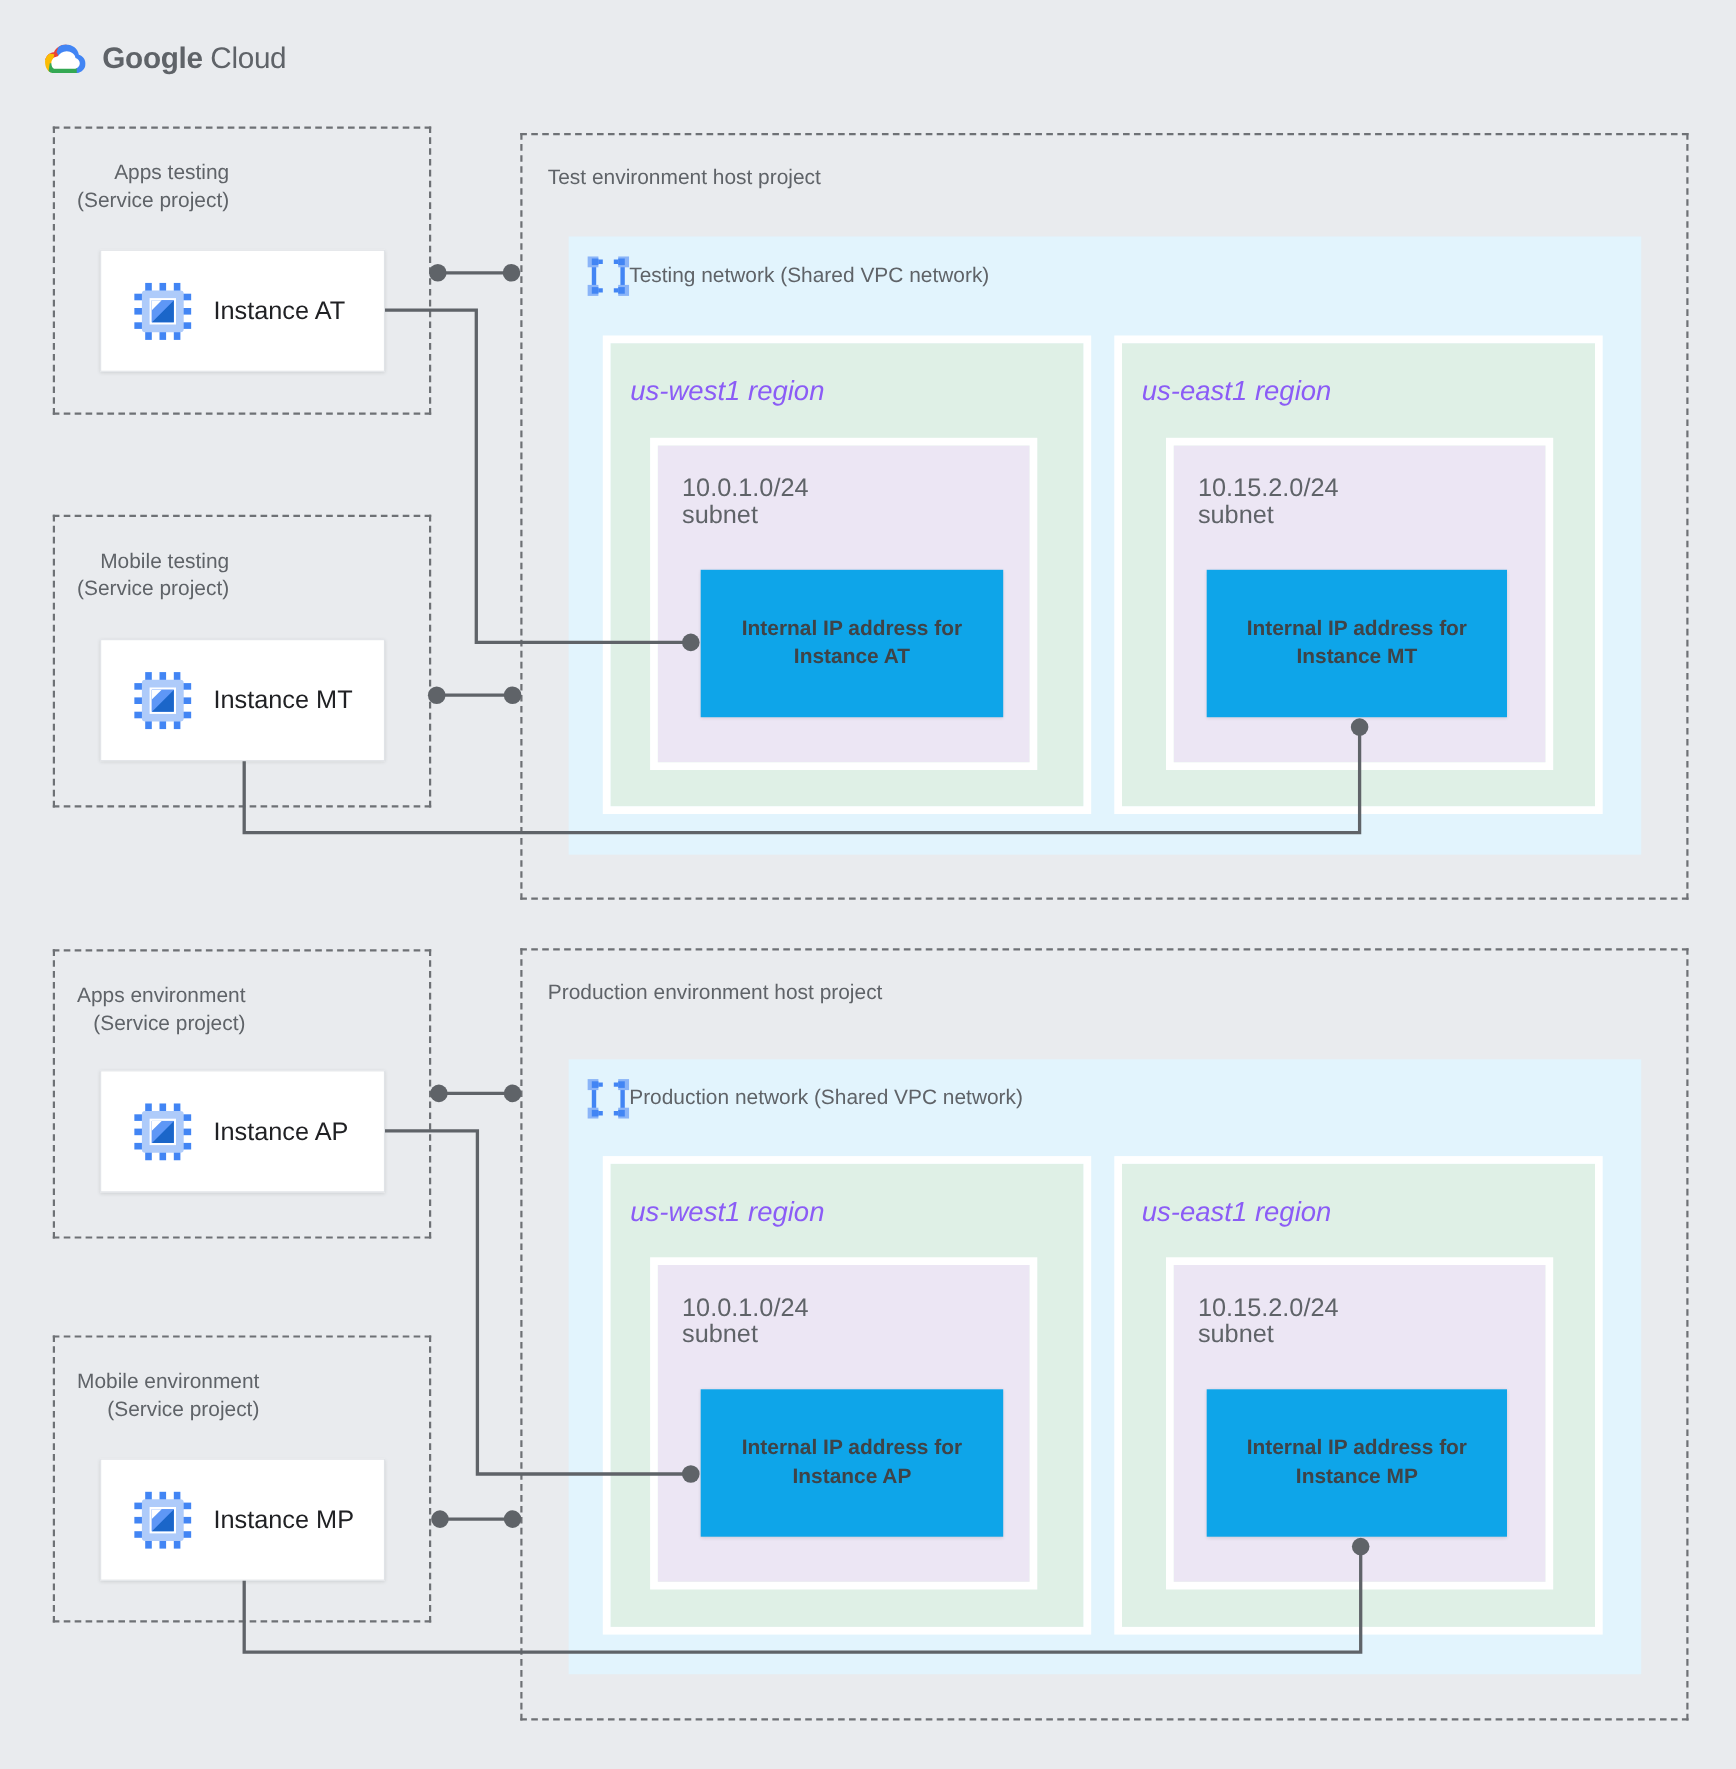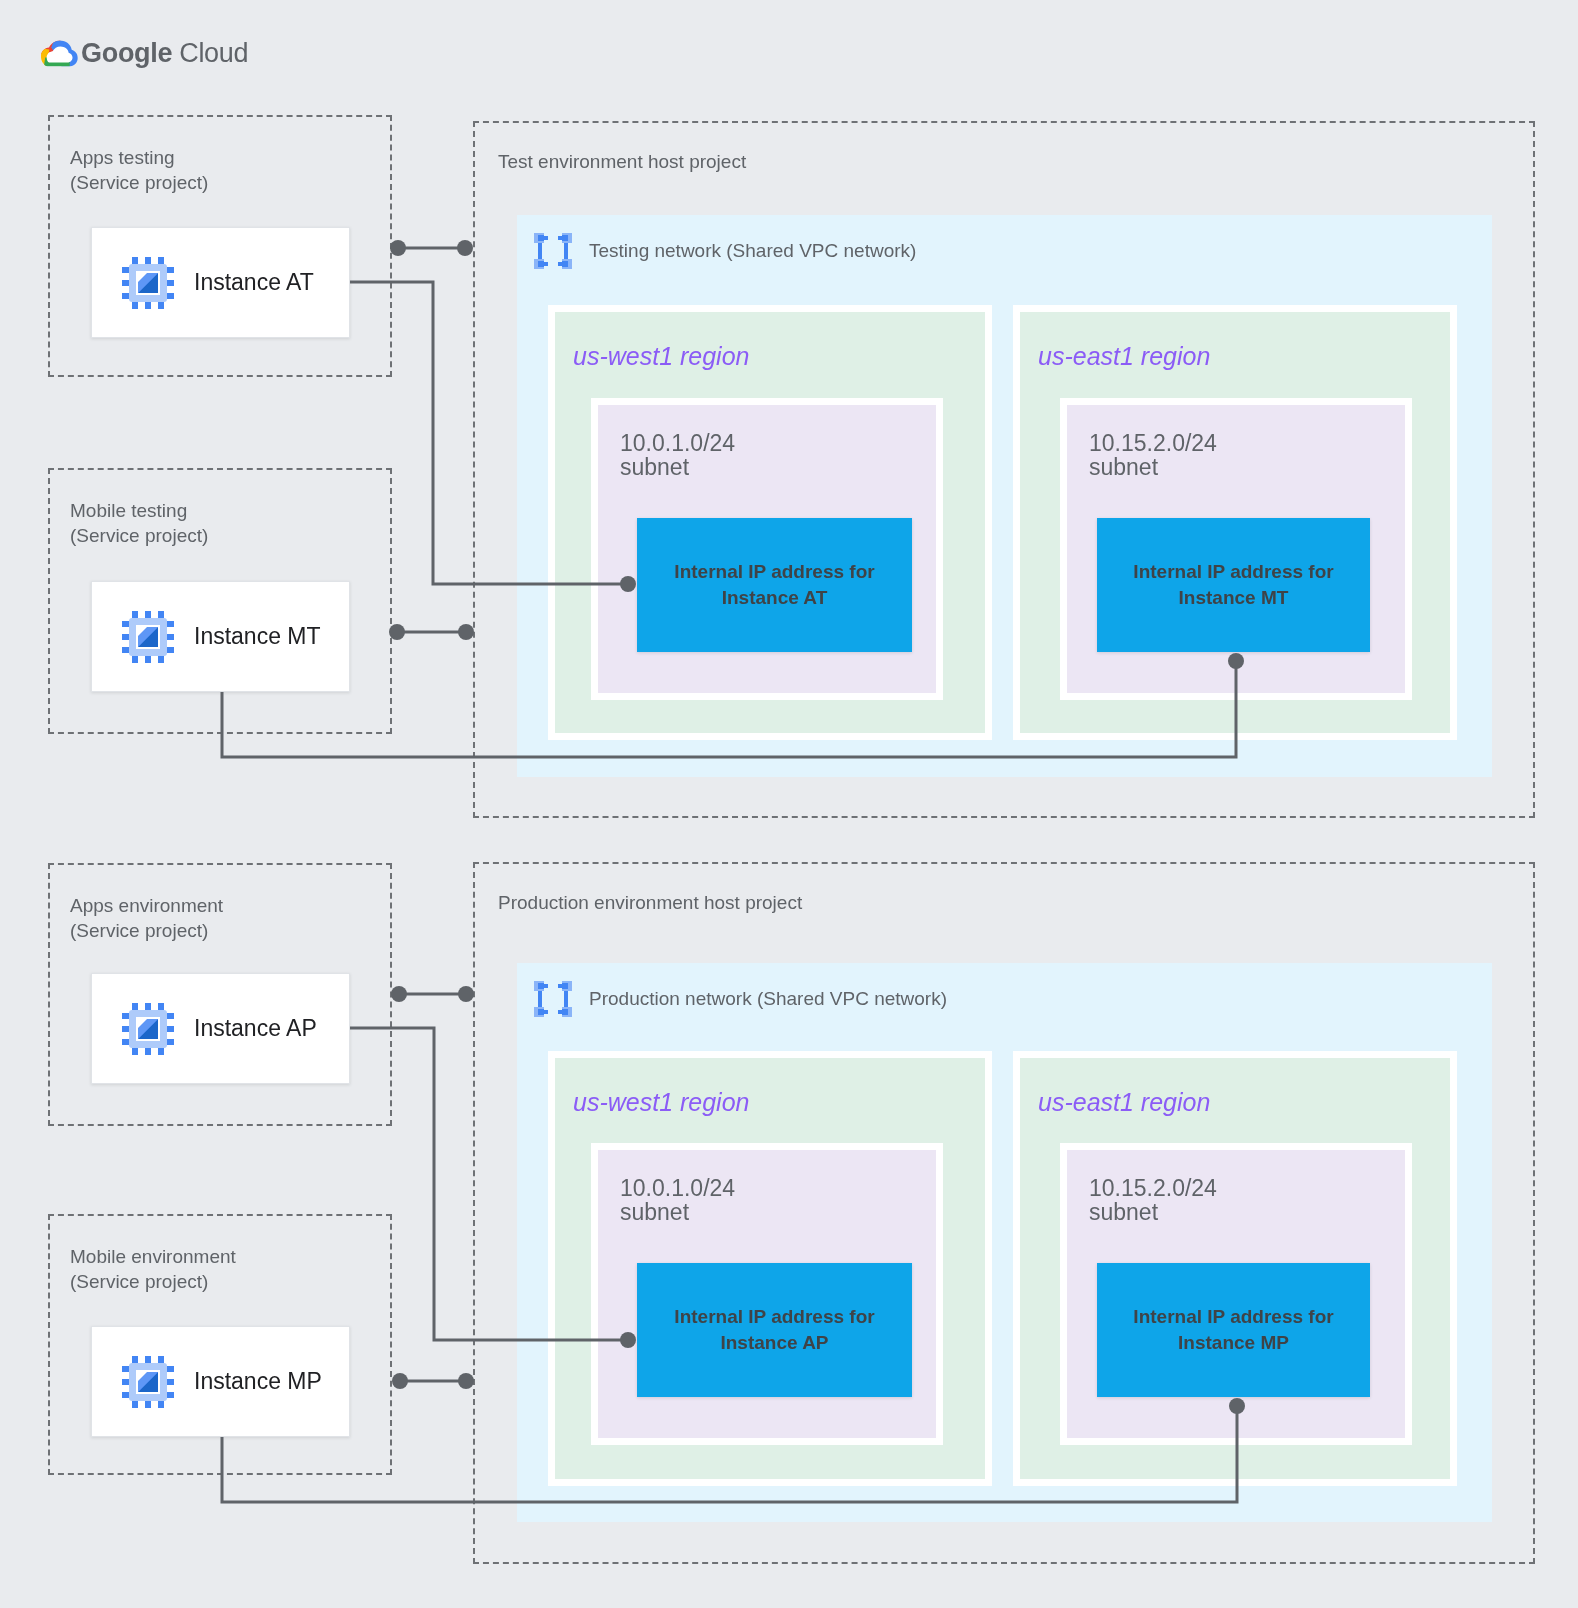--- a/index.html
+++ b/index.html
@@ -1,36 +1,36 @@
 <!DOCTYPE html>
 <html><head>
 <meta charset="utf-8">
 <style>
   html,body{margin:0;padding:0;background:#E9EBEE;}
   #canvas{position:relative;width:1578px;height:1608px;background:#E9EBEE;overflow:hidden;
           font-family:"Liberation Sans", sans-serif;}
   
-  .logo{position:absolute;left:34px;top:36px;display:flex;align-items:center;gap:0;}
+  .logo{position:absolute;left:34px;top:36px;display:flex;align-items:center;gap:12px;}
   .logo-text{font-size:27px;color:#5F6368;letter-spacing:-0.3px;}
   .logo-text .g{font-weight:600;}
   .logo-text .c{font-weight:400;margin-left:7px;}
   
   .svc-box,.host-box{position:absolute;border:2px dashed #6E7175;box-sizing:border-box;}
-  .svc-label,.host-label{position:absolute;font-size:19px;line-height:25px;color:#5F6368;}
+  .svc-label,.host-label{position:absolute;font-size:19px;line-height:25px;color:#5F6368;text-align:right;}
   .svc-label{left:20px;top:28px;}
   .host-label{left:23px;top:26px;}
   
   .card{position:absolute;width:259px;height:111px;background:#fff;border:1px solid #E0E3E7;
         box-sizing:border-box;box-shadow:0 1px 3px rgba(60,64,67,.14);
         display:flex;align-items:center;}
   .card .ci{margin-left:30px;width:52px;height:52px;flex:0 0 52px;}
   .card .clabel{margin-left:20px;font-size:23px;color:#202124;}
   
   .net-box{position:absolute;background:#E2F4FD;width:975px;}
-  .net-head{position:absolute;display:flex;align-items:center;gap:17px;}
+  .net-head{position:absolute;display:flex;align-items:center;}
   .net-label{font-size:19px;color:#5F6368;}
   .region{position:absolute;width:430px;height:421px;background:#DFF0E6;outline:7px solid #fff;}
   .region-label{position:absolute;left:18px;top:30px;font-size:25px;color:#8b5cf6;font-style:italic;}
   .subnet{position:absolute;width:338px;height:288px;background:#ECE6F4;outline:7px solid #fff;}
   .subnet-label{position:absolute;left:22px;top:26px;font-size:23px;line-height:24px;color:#5F6368;}
   .ip-card{position:absolute;width:275px;height:134px;background:#0ea5e9;
            box-shadow:0 1px 3px rgba(60,64,67,.16);
            display:flex;flex-direction:column;justify-content:center;text-align:center;
            font-size:19px;line-height:26px;font-weight:bold;color:#3F4347;}
   

